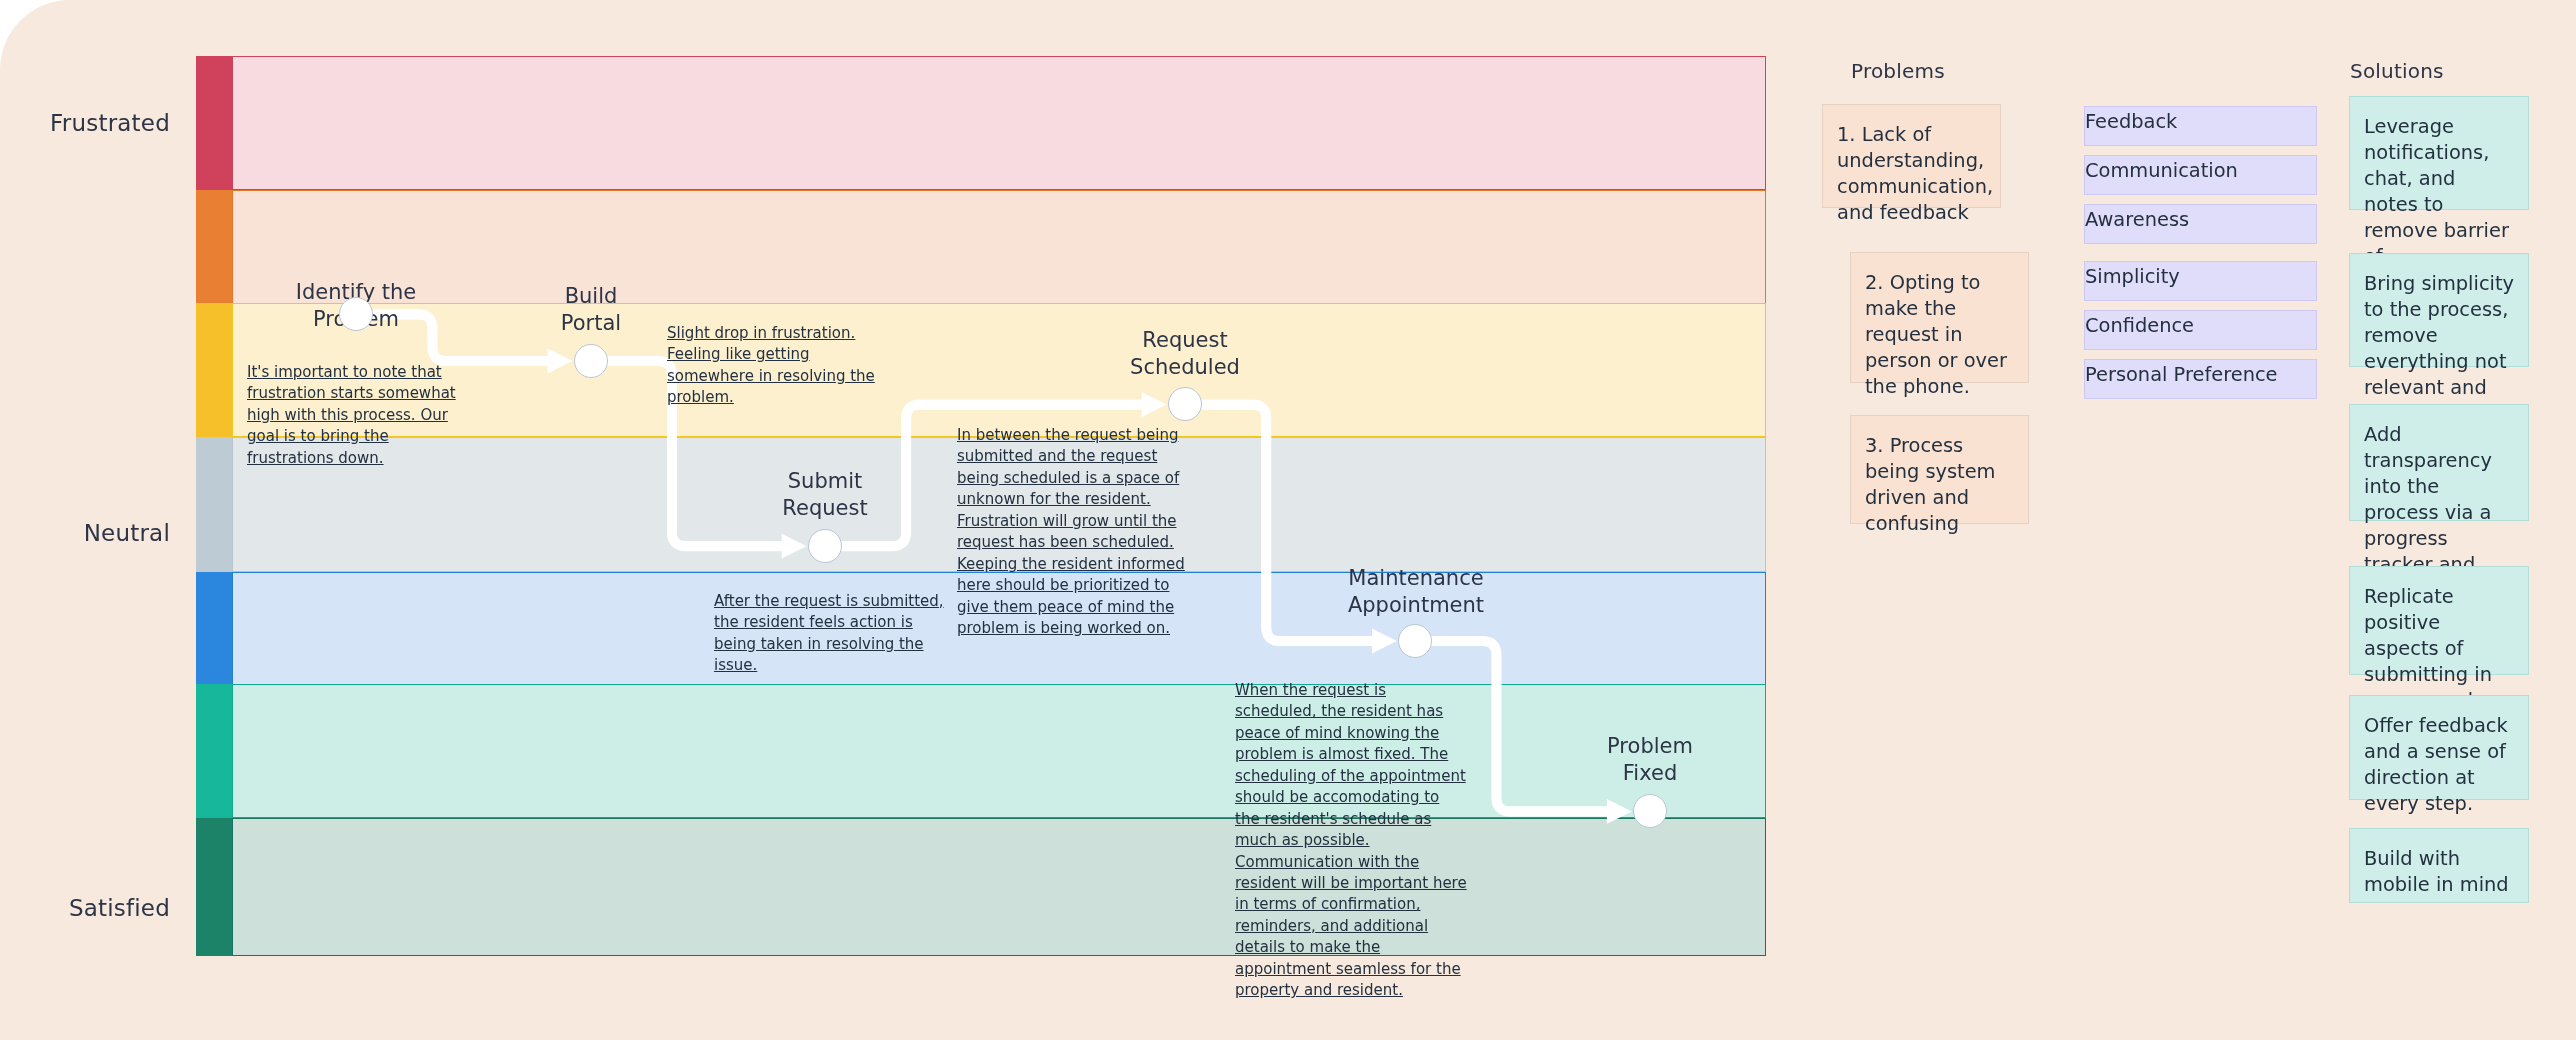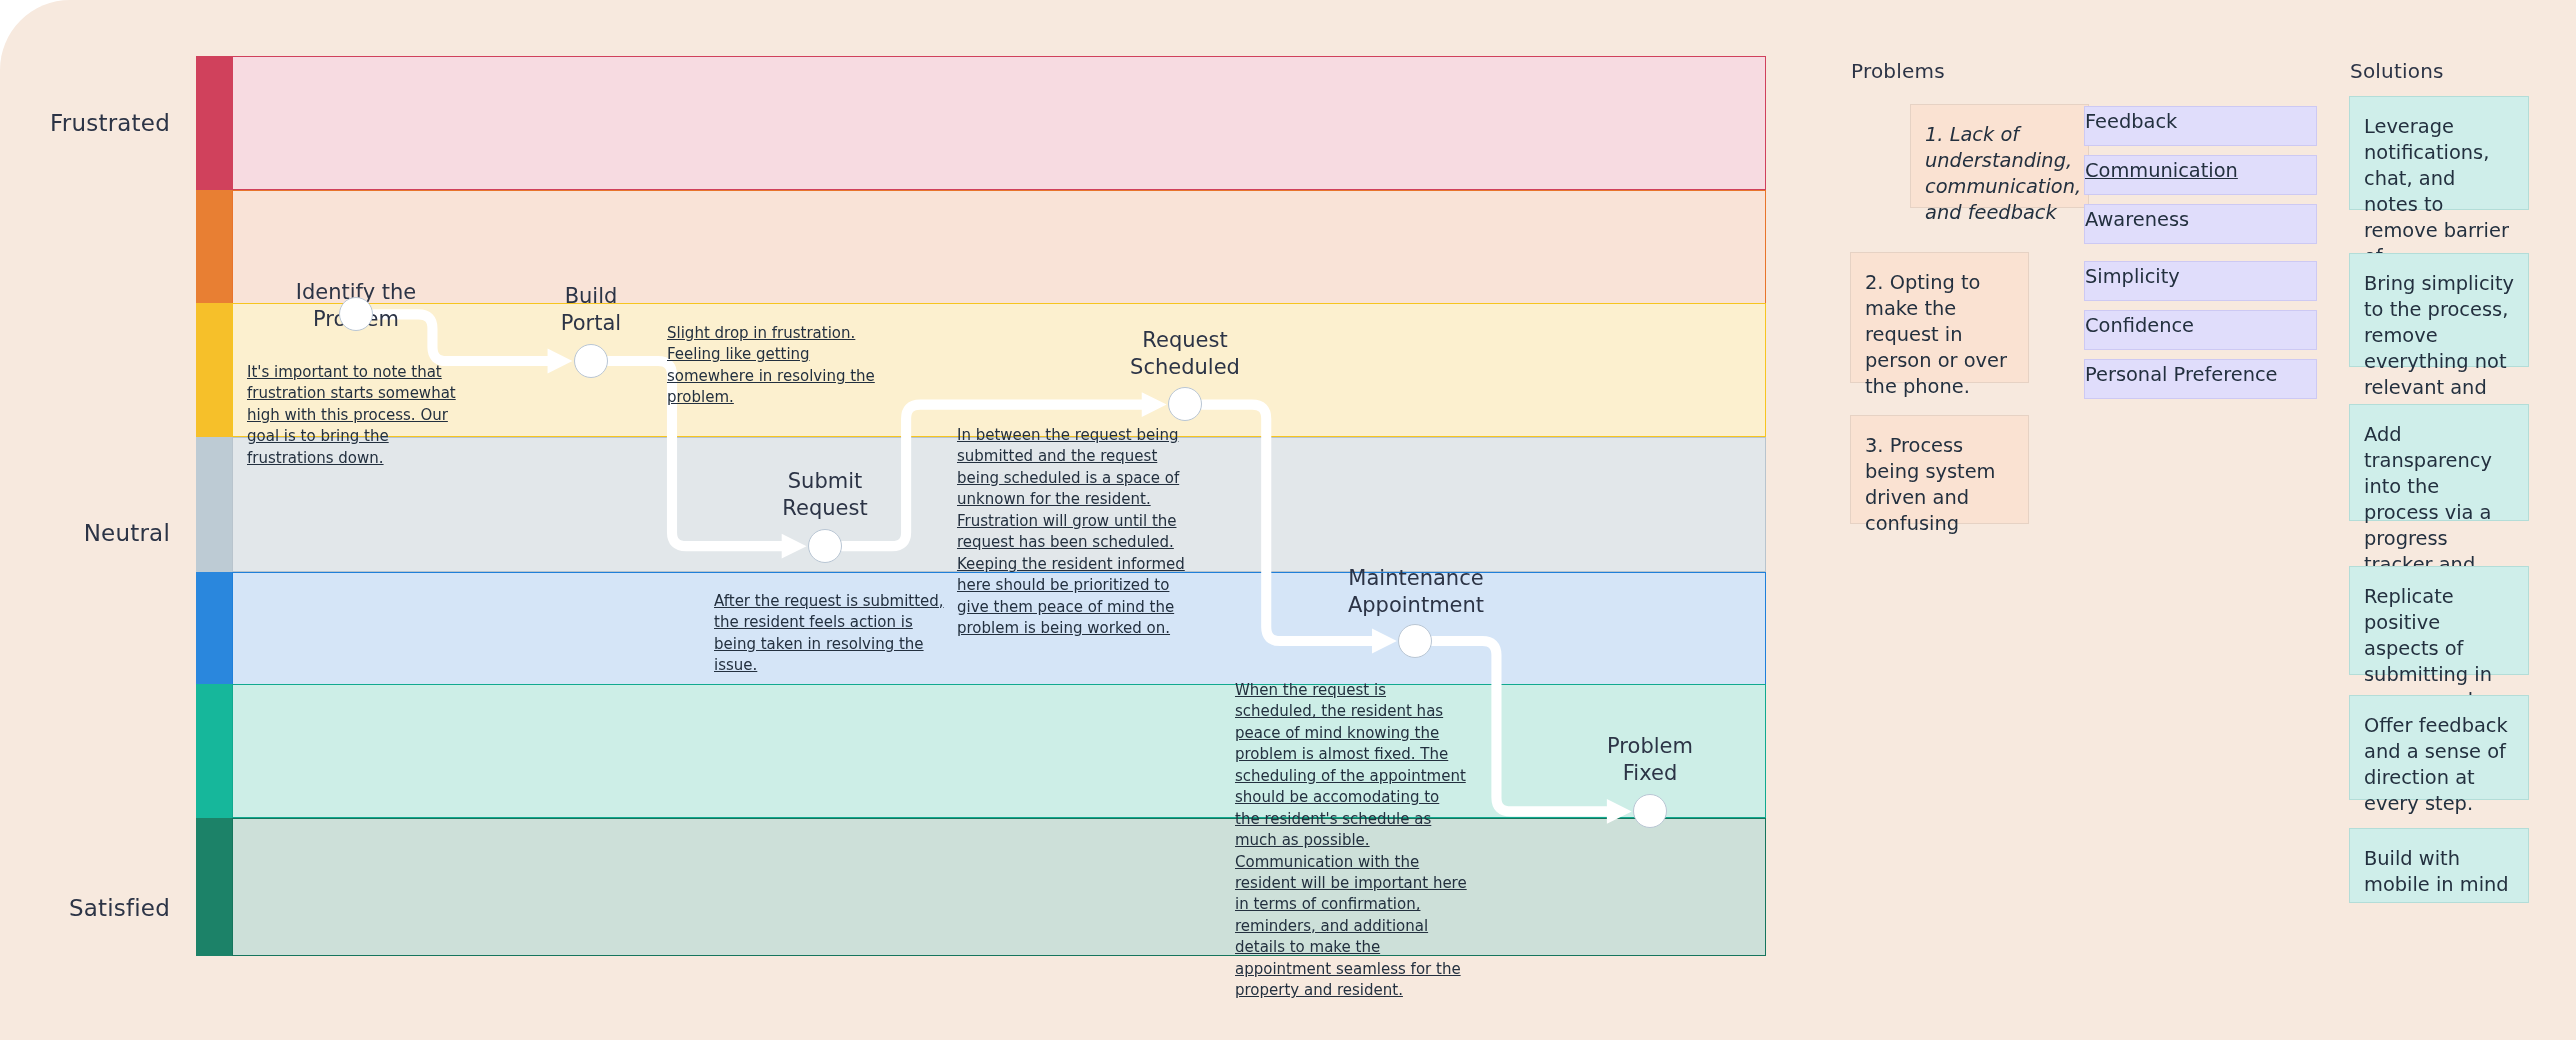--- a/index.html
+++ b/index.html
@@ -223,25 +223,25 @@
       <div class="annotation" style="left: 667px; top: 323px; width: 226px;">Slight drop in frustration. Feeling like getting somewhere in resolving the problem.</div>
       <div class="annotation" style="left: 957px; top: 425px; width: 233px;">In between the request being submitted and the request being scheduled is a space of unknown for the resident. Frustration will grow until the request has been scheduled. Keeping the resident informed here should be prioritized to give them peace of mind the problem is being worked on.</div>
       <div class="annotation" style="left: 714px; top: 591px; width: 233px;">After the request is submitted, the resident feels action is being taken in resolving the issue.</div>
       <div class="annotation" style="left: 1235px; top: 680px; width: 233px;">When the request is scheduled, the resident has peace of mind knowing the problem is almost fixed. The scheduling of the appointment should be accomodating to the resident's schedule as much as possible. Communication with the resident will be important here in terms of confirmation, reminders, and additional details to make the appointment seamless for the property and resident.</div>
     </div>
 
   <div id="columns">
       <div class="col-title" style="left: 1851px; top: 59px;">Problems</div>
       <div class="col-title" style="left: 2084px; top: 71px; margin-top: 42px;">Design with</div>
       <div class="col-title" style="left: 2350px; top: 59px;">Solutions</div>
-      <div class="card problem" style="left: 1910px; top: 104px; height: 104px; font-style: italic;">1. Lack of understanding, communication, and feedback</div>
+      <div class="card problem" style="left: 1822px; top: 104px; height: 104px;">1. Lack of understanding, communication, and feedback</div>
       <div class="card problem" style="left: 1850px; top: 252px; height: 131px;">2. Opting to make the request in person or over the phone.</div>
       <div class="card problem" style="left: 1850px; top: 415px; height: 109px;">3. Process being system driven and confusing</div>
       <div class="pill" style="left: 2084px; top: 106px;">Feedback</div>
-      <div class="pill" style="left: 2084px; top: 155px; text-decoration: underline;">Communication</div>
+      <div class="pill" style="left: 2084px; top: 155px;">Communication</div>
       <div class="pill" style="left: 2084px; top: 204px;">Awareness</div>
       <div class="pill" style="left: 2084px; top: 261px;">Simplicity</div>
       <div class="pill" style="left: 2084px; top: 310px;">Confidence</div>
       <div class="pill" style="left: 2084px; top: 359px;">Personal Preference</div>
       <div class="card solution" style="left: 2349px; top: 96px; height: 114px;">Leverage notifications, chat, and notes to remove barrier of communication</div>
       <div class="card solution" style="left: 2349px; top: 253px; height: 114px;">Bring simplicity to the process, remove everything not relevant and reduce friction</div>
       <div class="card solution" style="left: 2349px; top: 404px; height: 117px;">Add transparency into the process via a progress tracker and color-coding status</div>
       <div class="card solution" style="left: 2349px; top: 566px; height: 109px;">Replicate positive aspects of submitting in person and over the phone</div>
       <div class="card solution" style="left: 2349px; top: 695px; height: 105px;">Offer feedback and a sense of direction at every step.</div>
       <div class="card solution" style="left: 2349px; top: 828px; height: 75px;">Build with mobile in mind</div>

